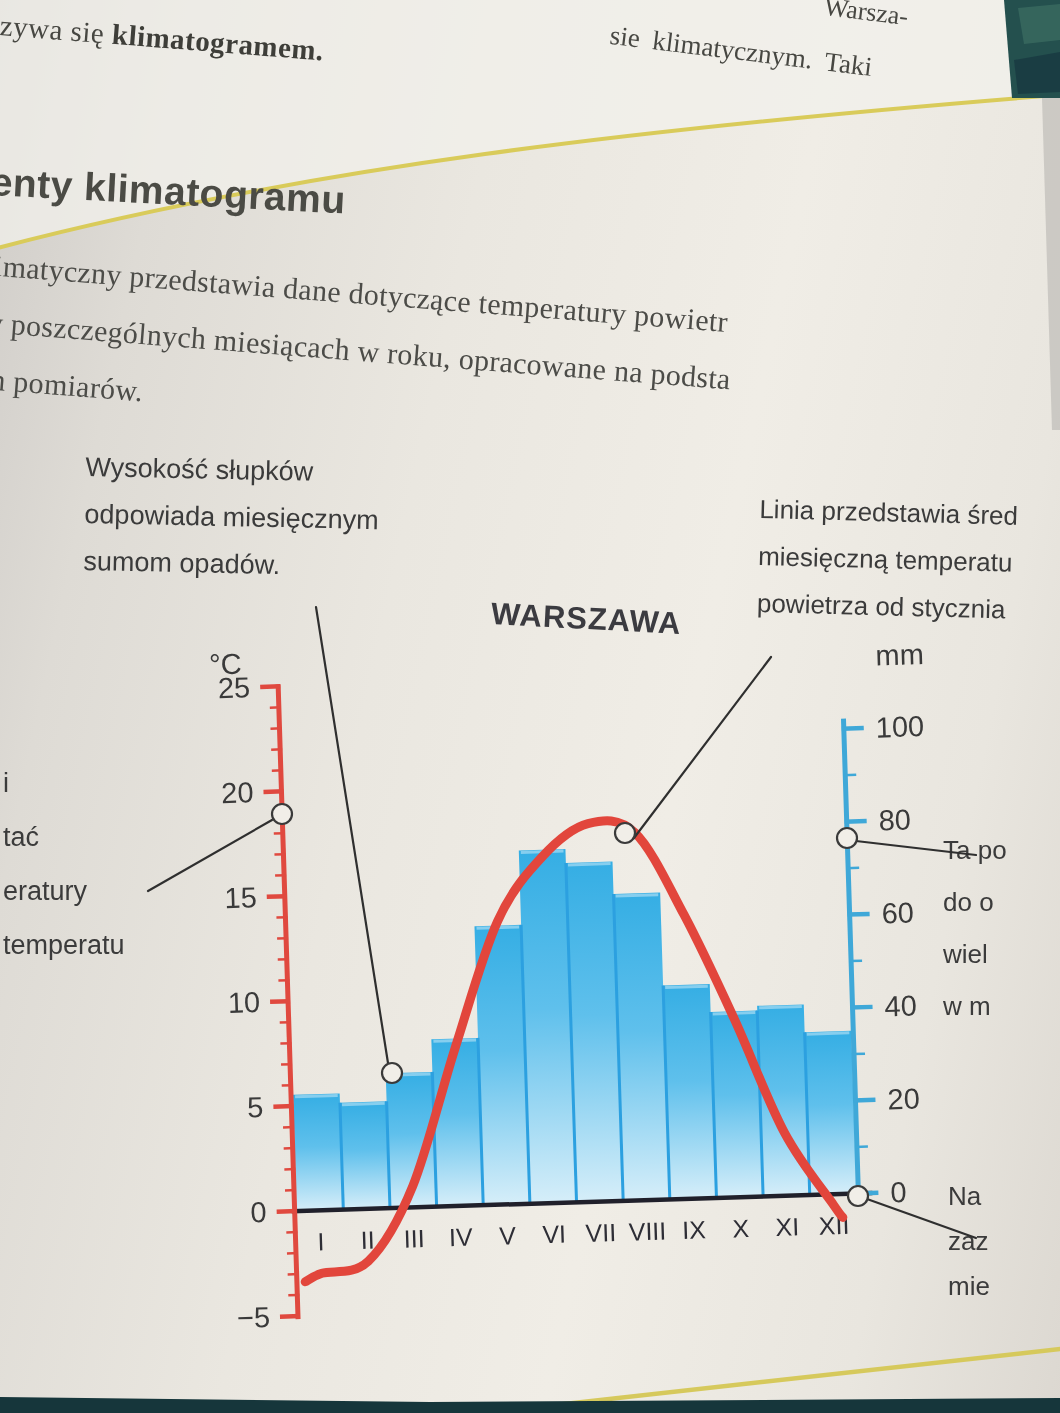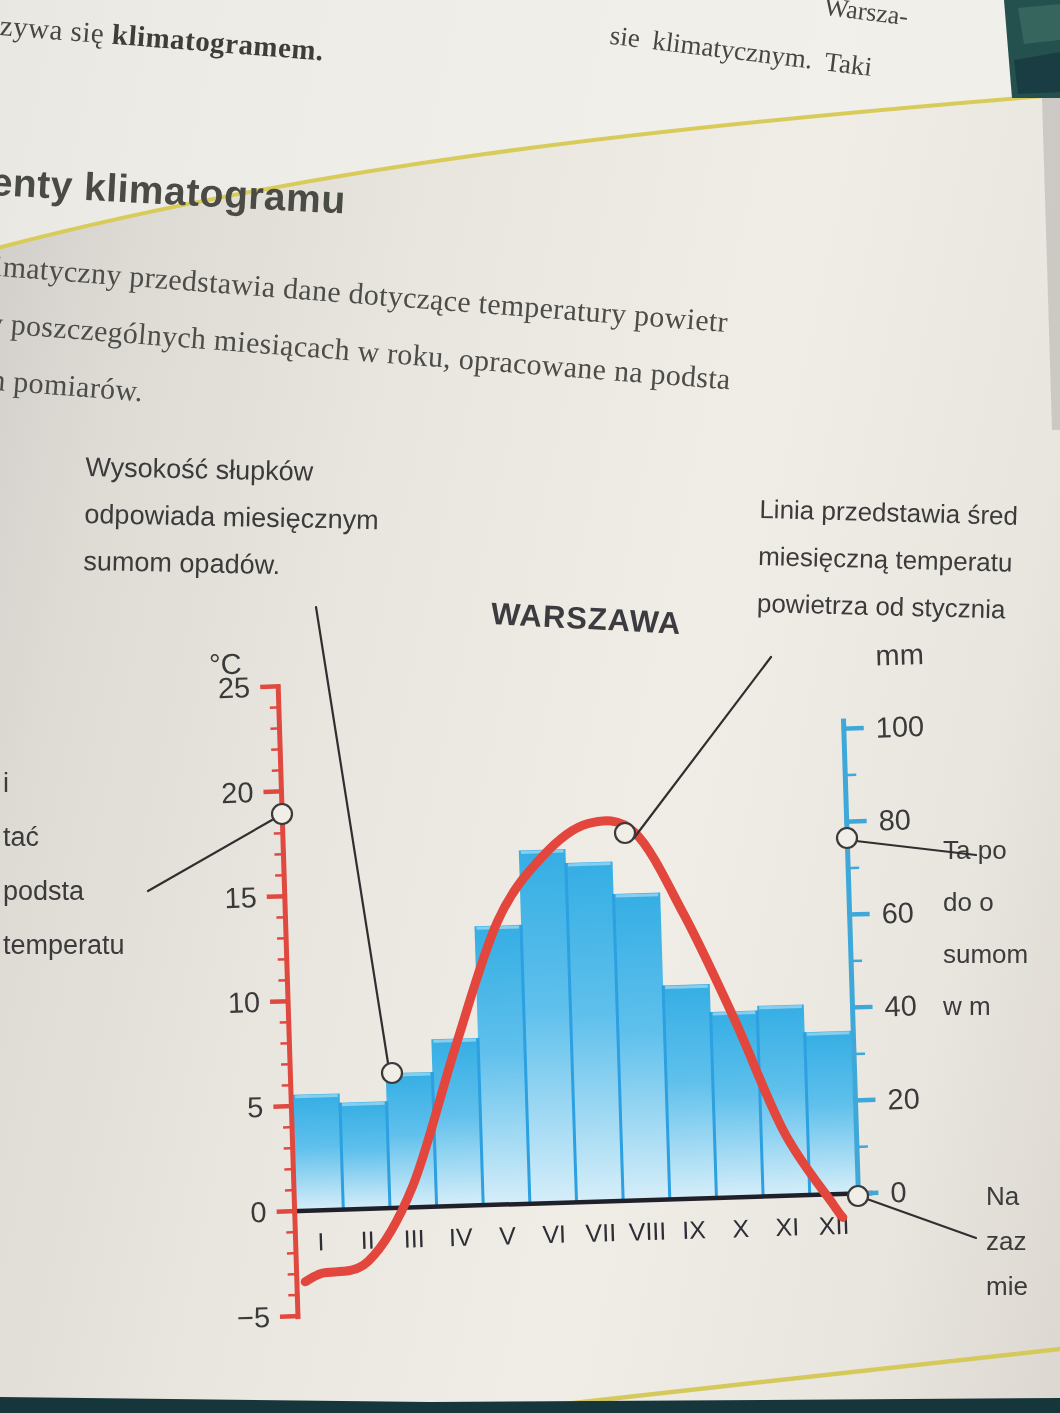--- a/index.html
+++ b/index.html
@@ -17,21 +17,21 @@
   .topline-right{left:612px;top:20px;font-size:27px;transform:rotate(7deg);transform-origin:left top;white-space:nowrap;word-spacing:6px;}
   .heading{left:-8px;top:160px;font-size:39px;font-weight:700;color:#4b4b45;transform:rotate(3deg);transform-origin:left top;letter-spacing:.5px;white-space:nowrap;}
   .intro{left:-12px;top:236px;width:1220px;font-size:30px;line-height:57px;transform:rotate(4.4deg);transform-origin:left top;color:#4c4c48;letter-spacing:.3px;}
   .intro div{white-space:nowrap;}
   .note{font-size:27px;line-height:47px;color:#3b3b3b;}
   .note div{white-space:nowrap;}
   .note-bars{left:86px;top:444px;transform:rotate(1.2deg);transform-origin:left top;}
   .note-line{left:760px;top:486px;font-size:26px;transform:rotate(1.5deg);transform-origin:left top;}
   .note-left-axis{left:3px;top:756px;line-height:54px;}
   .note-right-axis{left:943px;top:824px;font-size:26px;line-height:52px;}
-  .note-baseline{left:986px;top:1174px;font-size:26px;line-height:45px;}
+  .note-baseline{left:948px;top:1174px;font-size:26px;line-height:45px;}
   .chart-title{left:492px;top:596px;font-size:31px;font-weight:700;color:#3b3b40;letter-spacing:1px;transform:rotate(3deg);transform-origin:left top;white-space:nowrap;}
   #chart-svg{left:150px;top:598px;transform:rotate(-1.8deg);transform-origin:400px 397px;}
   #overlay-svg{left:0;top:0;pointer-events:none;}
   svg{display:block;}
 </style>
 </head>
 <body>
 
 <svg class="abs" id="bg-svg" width="1060" height="1413" viewBox="0 0 1060 1413">
   <path d="M-10,250 C300,168 640,128 1070,94 L1070,-10 L-10,-10 Z" fill="#f2f0eb" opacity="0.75"></path>
@@ -64,28 +64,28 @@
 
 <div class="abs sans note note-line">
   <div>Linia przedstawia śred</div>
   <div>miesięczną temperatu</div>
   <div>powietrza od stycznia</div>
 </div>
 
 <div class="abs sans note note-left-axis">
   <div>i</div>
   <div>tać</div>
-  <div>podsta</div>
+  <div>eratury</div>
   <div>temperatu</div>
 </div>
 
 <div class="abs sans note note-right-axis">
   <div>Ta po</div>
   <div>do o</div>
-  <div>sumom</div>
+  <div>wiel</div>
   <div>w m</div>
 </div>
 
 <div class="abs sans note note-baseline">
   <div>Na</div>
   <div>zaz</div>
   <div>mie</div>
 </div>
 
 <div class="abs sans chart-title">WARSZAWA</div>

